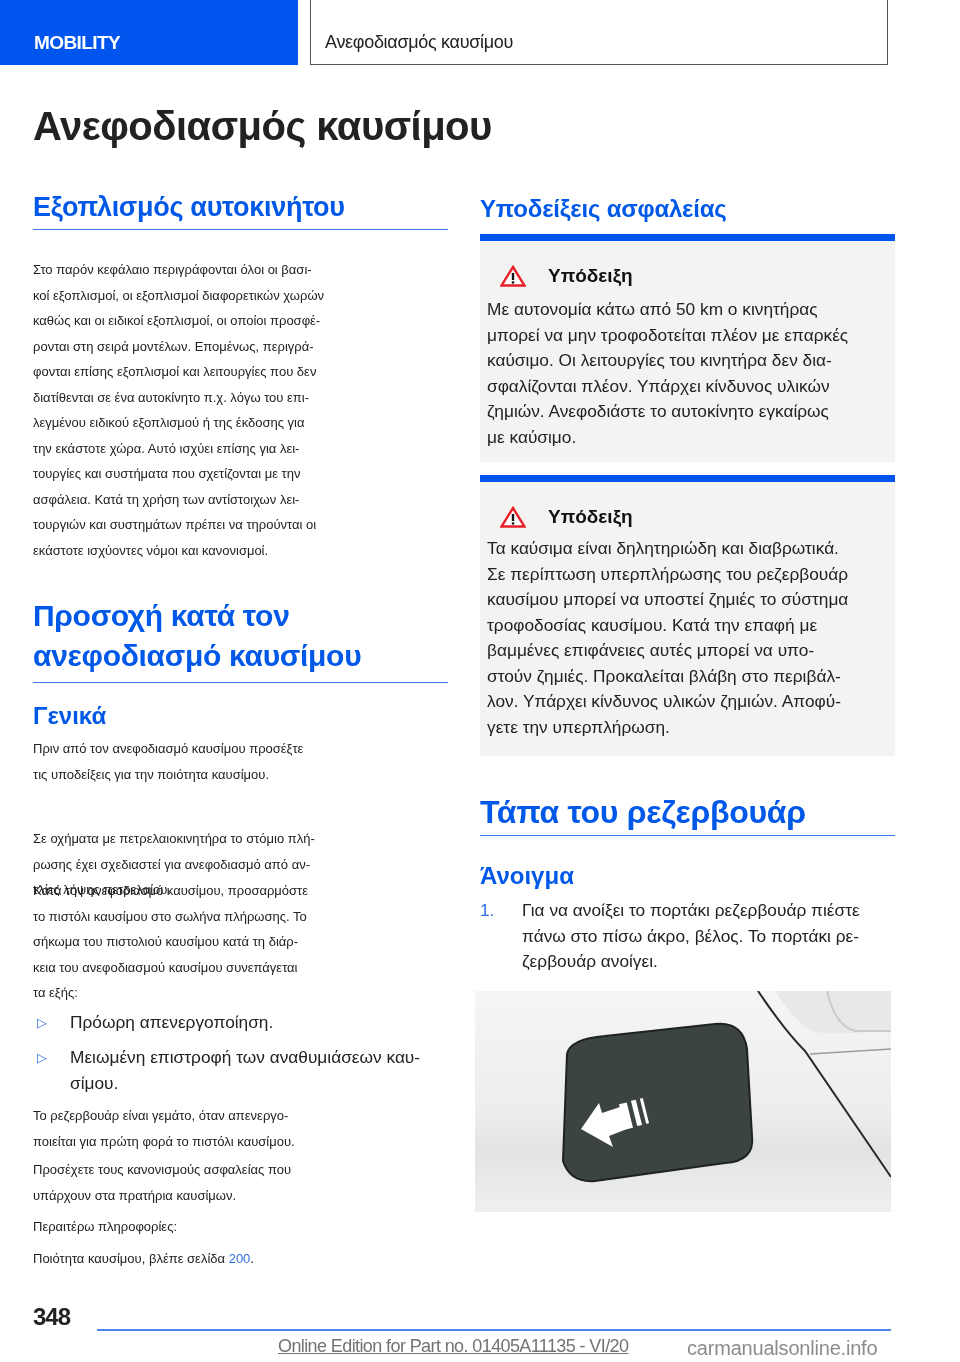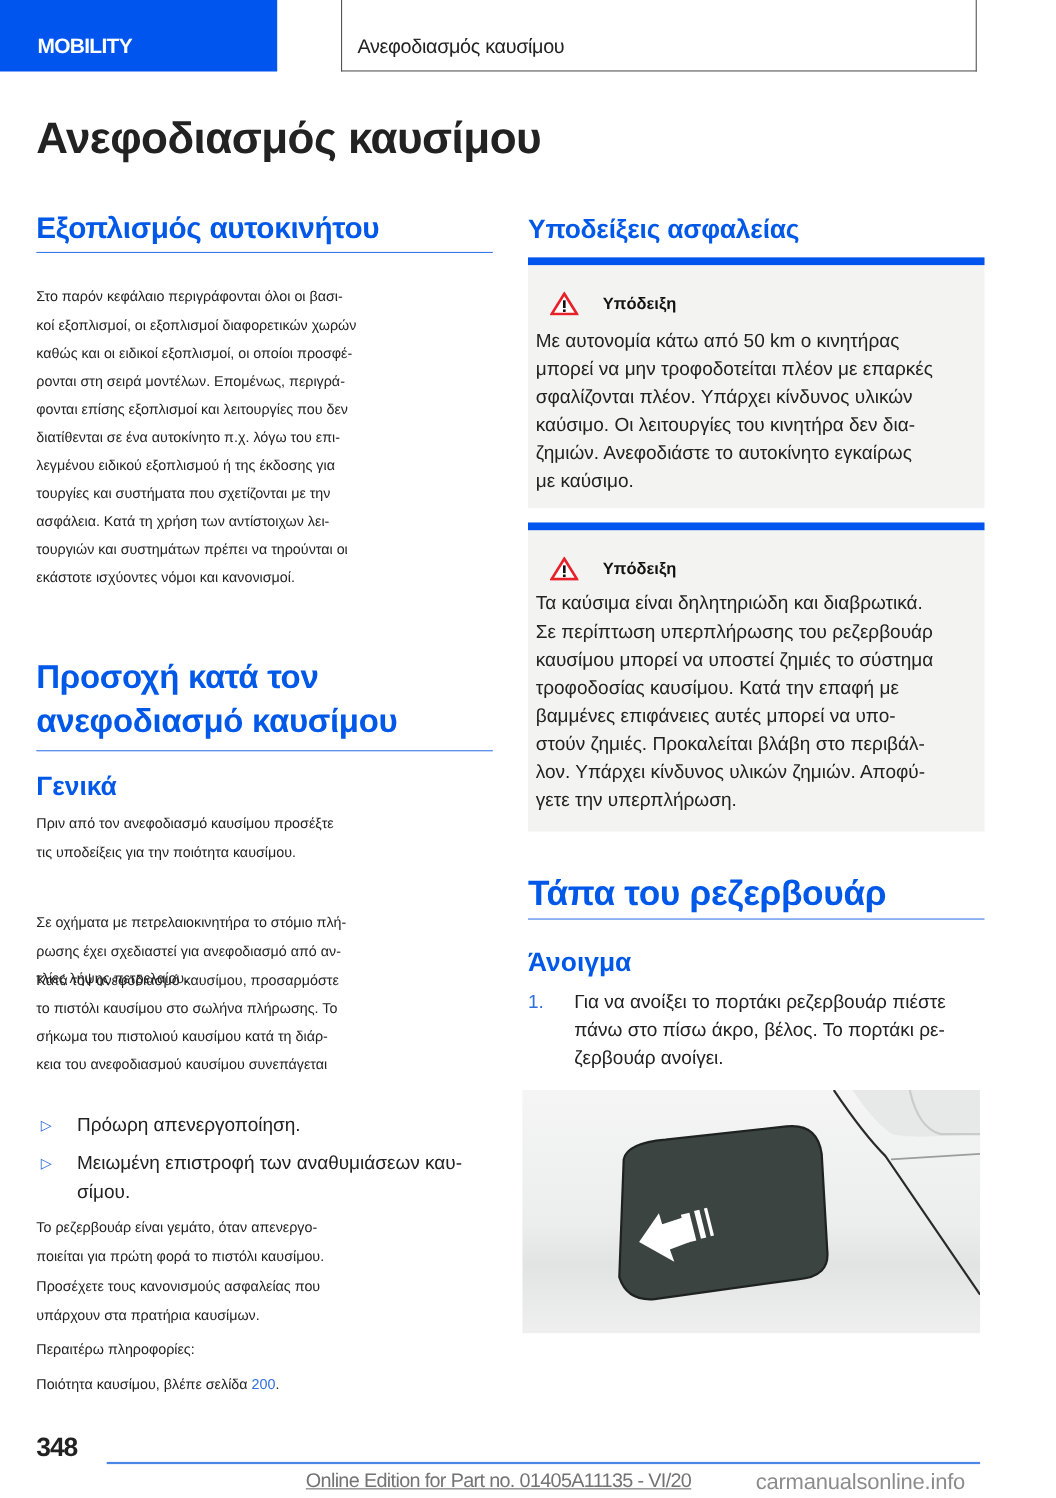--- a/index.html
+++ b/index.html
@@ -1,40 +1,40 @@
 <!DOCTYPE html>
 <html><head>
 <meta charset="utf-8">
 <style>
   * { box-sizing: border-box; margin: 0; padding: 0; }
   html, body { width: 960px; height: 1362px; background: #ffffff; overflow: hidden; }
   body { position: relative; font-family: "Liberation Sans", "DejaVu Sans", sans-serif; color: #1a1a1a; }
 
-  .hdr-section { position: absolute; left: 0; top: 0; width: 252px; height: 65px; background: #0055ee; }
+  .hdr-section { position: absolute; left: 0; top: 0; width: 298px; height: 65px; background: #0055ee; }
   .hdr-section span { position: absolute; left: 34px; top: 32px; color: #ffffff; font-weight: bold; font-size: 19px; letter-spacing: -0.6px; }
   .hdr-chapter { position: absolute; left: 310px; top: 0; width: 578px; height: 65px; border: 1px solid #555; border-top: none; background: #fff; }
   .hdr-chapter span { position: absolute; left: 14px; top: 32px; font-size: 18px; color: #222; letter-spacing: -0.3px; }
 
   .page-title { position: absolute; left: 33px; top: 104px; font-size: 40px; font-weight: bold; color: #222; letter-spacing: -0.5px; }
 
   .col-left { position: absolute; left: 33px; top: 0; width: 415px; }
   .col-right { position: absolute; left: 480px; top: 0; width: 415px; }
 
   .h2 { position: absolute; left: 0; width: 415px; color: #0058e8; font-weight: bold; letter-spacing: -0.3px; border-bottom: 1.5px solid #3b78e7; }
   .h3 { position: absolute; left: 0; color: #0058e8; font-weight: bold; font-size: 24px; }
 
   .para { position: absolute; left: 0; width: 415px; font-size: 13px; line-height: 25.5px; color: #222; }
   .link { color: #2f6fe0; }
 
   .bullet { position: absolute; left: 0; width: 415px; font-size: 17.3px; line-height: 25.5px; color: #222; padding-left: 37px; }
   .bullet .tri { position: absolute; left: 4px; top: 0; color: #2f6fe0; font-size: 13px; }
 
   .warn-box { position: absolute; left: 0; width: 415px; background: #f3f3f2; border-top: 7px solid #0055ee; }
   .warn-head { position: absolute; left: 20px; display: flex; align-items: center; }
-  .warn-head .label { font-weight: bold; font-size: 15px; color: #111; margin-left: 22px; }
+  .warn-head .label { font-weight: bold; font-size: 19px; color: #111; margin-left: 22px; }
   .warn-body { position: absolute; left: 7px; width: 405px; font-size: 17.3px; line-height: 25.5px; color: #222; }
 
   .numitem { position: absolute; left: 0; width: 415px; font-size: 17.3px; line-height: 25.5px; color: #222; padding-left: 42px; }
   .numitem .num { position: absolute; left: 0; top: 0; color: #2f6fe0; }
 
   .figure { position: absolute; left: 475px; top: 991px; width: 416px; height: 221px; background: linear-gradient(180deg, #f1f2f1 0%, #eceeed 45%, #e4e6e5 70%, #eeeeee 100%); overflow: hidden; }
 
   .page-num { position: absolute; left: 33px; top: 1303px; font-size: 24px; font-weight: bold; color: #222; letter-spacing: -1px; }
   .footer-line { position: absolute; left: 97px; top: 1329px; width: 794px; height: 2px; background: #4a86e8; }
   .footer-text { position: absolute; left: 278px; top: 1336px; font-size: 18px; color: #737373; letter-spacing: -0.6px; text-decoration: underline; }
@@ -56,20 +56,21 @@
   <div class="h2" style="top:192px; font-size:27px; padding-bottom:6px;">Εξοπλισμός αυτοκινήτου</div>
 
   <div class="para" style="top:257px;">
     <div>Στο παρόν κεφάλαιο περιγράφονται όλοι οι βασι-</div>
     <div>κοί εξοπλισμοί, οι εξοπλισμοί διαφορετικών χωρών</div>
     <div>καθώς και οι ειδικοί εξοπλισμοί, οι οποίοι προσφέ-</div>
     <div>ρονται στη σειρά μοντέλων. Επομένως, περιγρά-</div>
     <div>φονται επίσης εξοπλισμοί και λειτουργίες που δεν</div>
     <div>διατίθενται σε ένα αυτοκίνητο π.χ. λόγω του επι-</div>
     <div>λεγμένου ειδικού εξοπλισμού ή της έκδοσης για</div>
+    <div>την εκάστοτε χώρα. Αυτό ισχύει επίσης για λει-</div>
     <div>τουργίες και συστήματα που σχετίζονται με την</div>
     <div>ασφάλεια. Κατά τη χρήση των αντίστοιχων λει-</div>
     <div>τουργιών και συστημάτων πρέπει να τηρούνται οι</div>
     <div>εκάστοτε ισχύοντες νόμοι και κανονισμοί.</div>
   </div>
 
   <div class="h2" style="top:596px; font-size:30px; line-height:40px; padding-bottom:6px;">
     <div>Προσοχή κατά τον</div>
     <div>ανεφοδιασμό καυσίμου</div>
   </div>
@@ -85,20 +86,21 @@
     <div>Σε οχήματα με πετρελαιοκινητήρα το στόμιο πλή-</div>
     <div>ρωσης έχει σχεδιαστεί για ανεφοδιασμό από αν-</div>
     <div>τλίες λήψης πετρελαίου.</div>
   </div>
 
   <div class="para" style="top:878px;">
     <div>Κατά τον ανεφοδιασμό καυσίμου, προσαρμόστε</div>
     <div>το πιστόλι καυσίμου στο σωλήνα πλήρωσης. Το</div>
     <div>σήκωμα του πιστολιού καυσίμου κατά τη διάρ-</div>
     <div>κεια του ανεφοδιασμού καυσίμου συνεπάγεται</div>
+    <div>τα εξής:</div>
   </div>
 
   <div class="bullet" style="top:1010px;">
     <span class="tri">▷</span>
     <div>Πρόωρη απενεργοποίηση.</div>
   </div>
   <div class="bullet" style="top:1045px;">
     <span class="tri">▷</span>
     <div>Μειωμένη επιστροφή των αναθυμιάσεων καυ-</div>
     <div>σίμου.</div>
@@ -129,22 +131,22 @@
       <svg width="26" height="22" viewBox="0 0 26 22">
         <polygon points="13,2 24.5,20.5 1.5,20.5" fill="#ffffff" stroke="#e8202a" stroke-width="2.4" stroke-linejoin="miter"></polygon>
         <rect x="11.8" y="8" width="2.4" height="7" fill="#111"></rect>
         <rect x="11.8" y="16.3" width="2.4" height="2.3" fill="#111"></rect>
       </svg>
       <span class="label">Υπόδειξη</span>
     </div>
     <div class="warn-body" style="top:56px;">
       <div>Με αυτονομία κάτω από 50 km ο κινητήρας</div>
       <div>μπορεί να μην τροφοδοτείται πλέον με επαρκές</div>
+      <div>καύσιμο. Οι λειτουργίες του κινητήρα δεν δια-</div>
       <div>σφαλίζονται πλέον. Υπάρχει κίνδυνος υλικών</div>
-      <div>καύσιμο. Οι λειτουργίες του κινητήρα δεν δια-</div>
       <div>ζημιών. Ανεφοδιάστε το αυτοκίνητο εγκαίρως</div>
       <div>με καύσιμο.</div>
     </div>
   </div>
 
   <div class="warn-box" style="top:475px; height:281px;">
     <div class="warn-head" style="top:24px;">
       <svg width="26" height="22" viewBox="0 0 26 22">
         <polygon points="13,2 24.5,20.5 1.5,20.5" fill="#ffffff" stroke="#e8202a" stroke-width="2.4" stroke-linejoin="miter"></polygon>
         <rect x="11.8" y="8" width="2.4" height="7" fill="#111"></rect>

